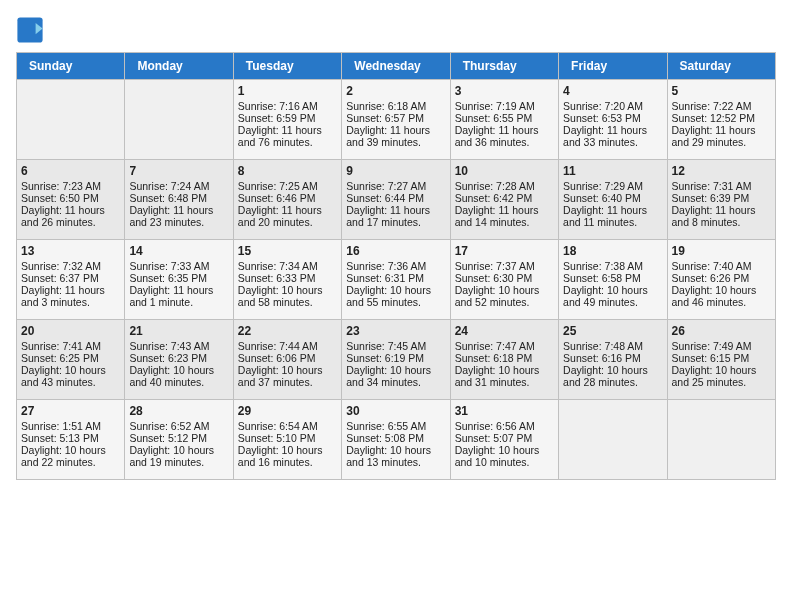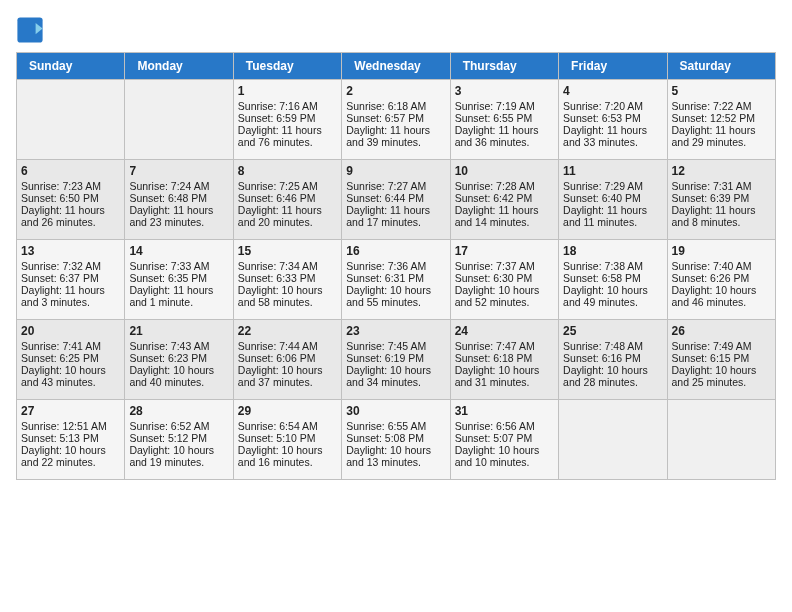--- a/index.html
+++ b/index.html
@@ -278,21 +278,21 @@
         <td>
           <span class="day-number">26</span>
           <div>Sunrise: 7:49 AM</div>
           <div>Sunset: 6:15 PM</div>
           <div>Daylight: 10 hours and 25 minutes.</div>
         </td>
       </tr>
       <tr>
         <td>
           <span class="day-number">27</span>
-          <div>Sunrise: 12:51 AM</div>
+          <div>Sunrise: 1:51 AM</div>
           <div>Sunset: 5:13 PM</div>
           <div>Daylight: 10 hours and 22 minutes.</div>
         </td>
         <td>
           <span class="day-number">28</span>
           <div>Sunrise: 6:52 AM</div>
           <div>Sunset: 5:12 PM</div>
           <div>Daylight: 10 hours and 19 minutes.</div>
         </td>
         <td>

